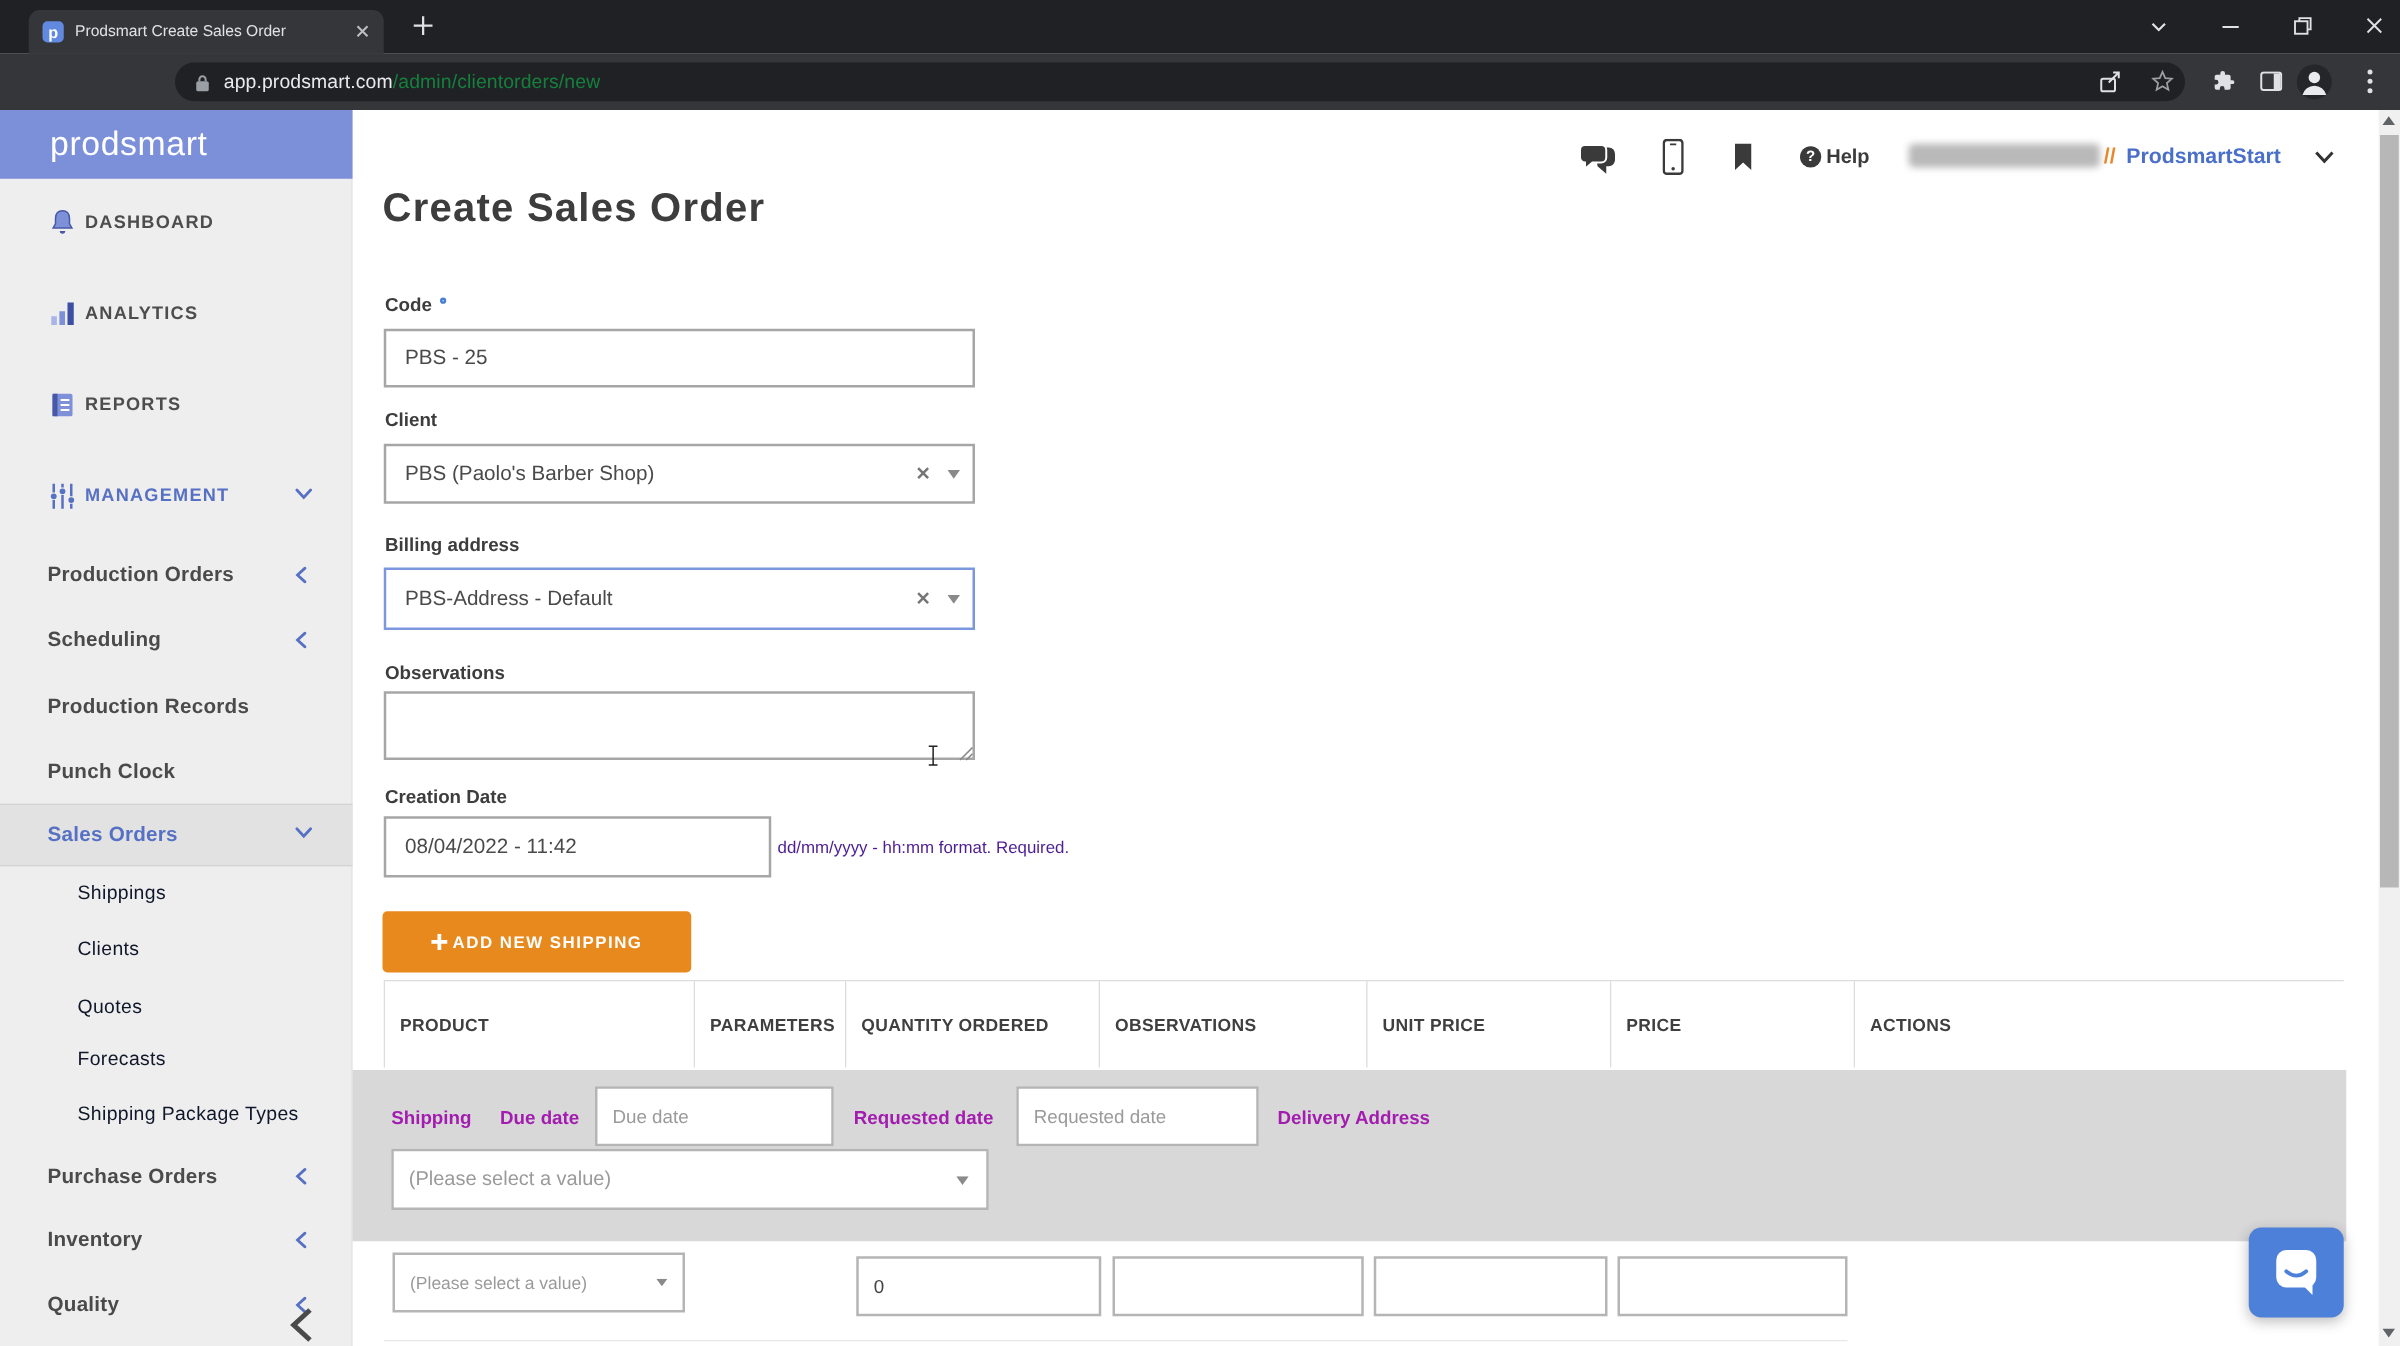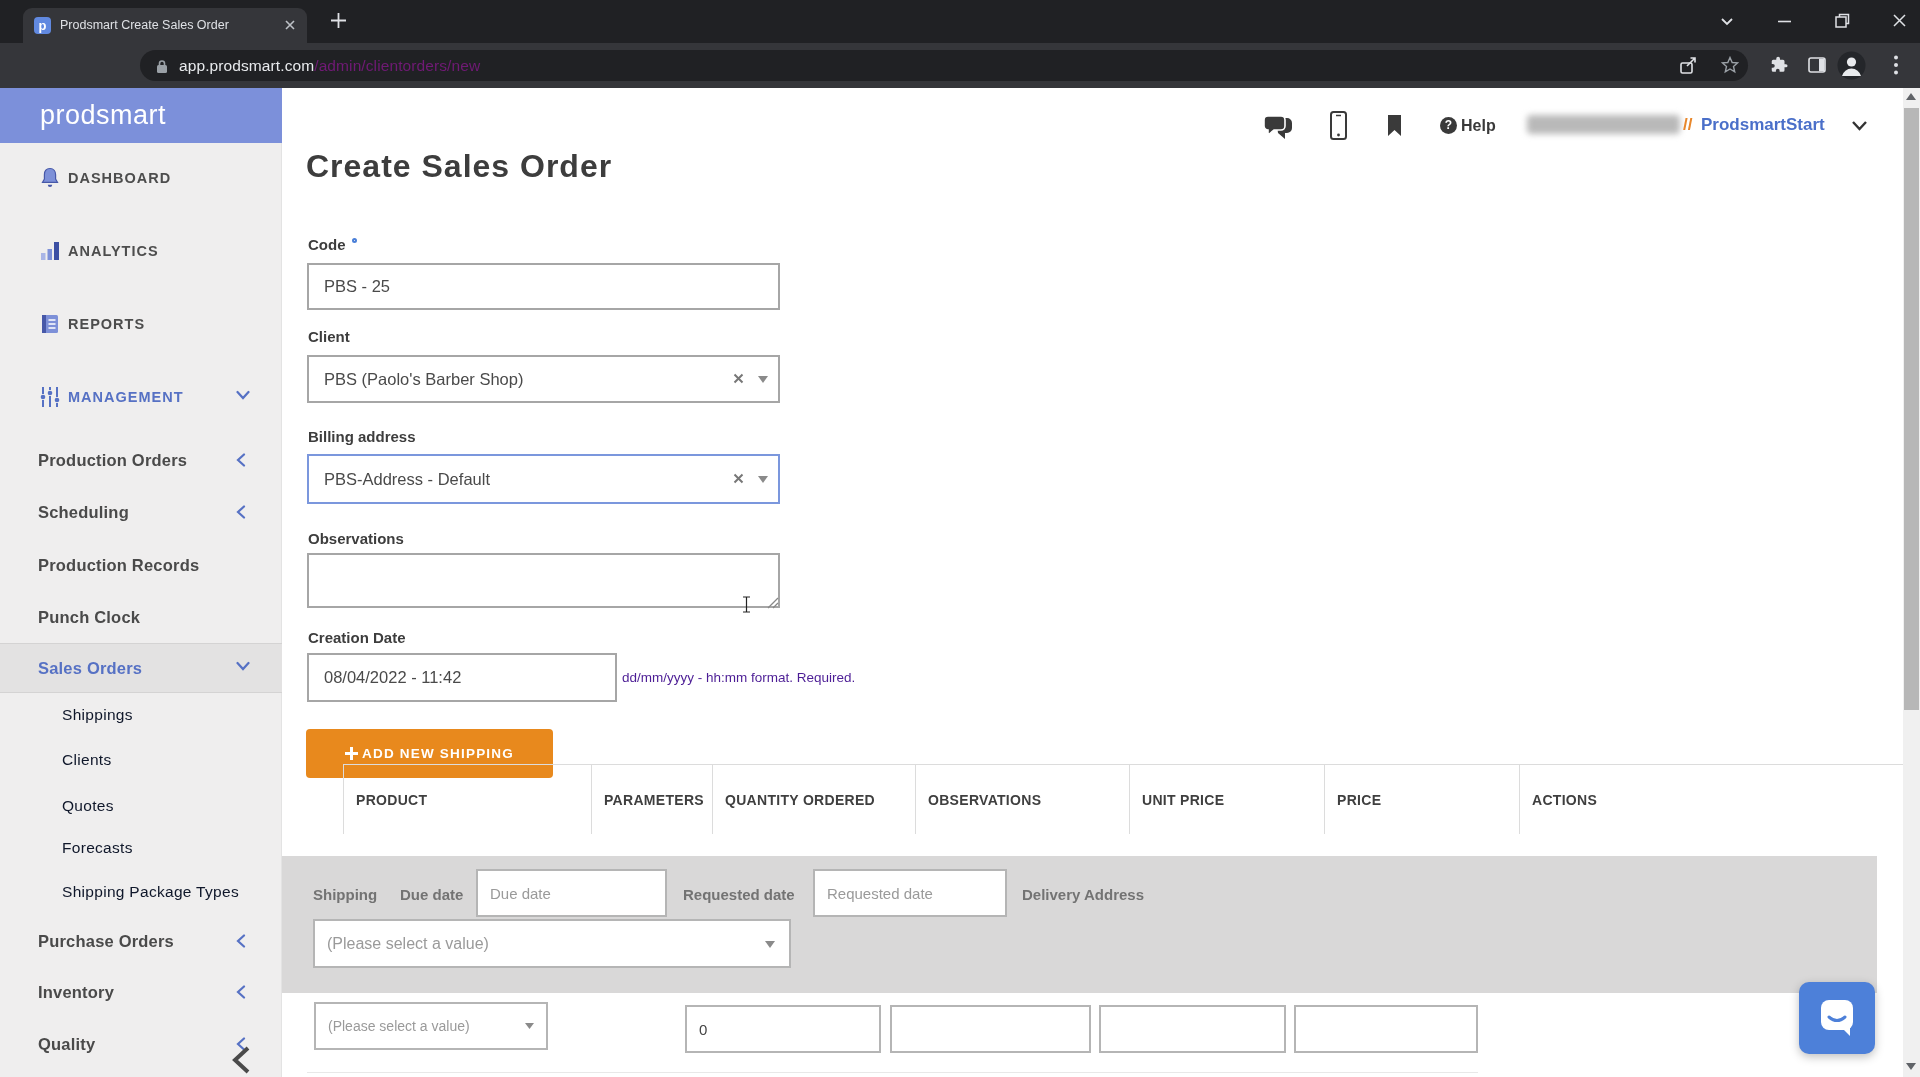--- a/index.html
+++ b/index.html
@@ -12,21 +12,21 @@
 #tabbar { top:0; left:0; width:1920px; height:43px; background:#202124; }
 #tab { left:23px; top:8px; width:284px; height:35px; background:#35363a; border-radius:9px 9px 0 0; }
 #favicon { left:11px; top:9px; width:17px; height:17px; background:#6189e0; border-radius:4px; color:#fff; font-size:13px; font-weight:bold; text-align:center; line-height:17px; }
 #tabtitle { left:37px; top:10px; font-size:12.5px; color:#dfe1e5; white-space:nowrap; }
 #tabclose { left:260px; top:10px; }
 #newtab { left:330px; top:12px; }
 .winbtn { top:13px; }
 #toolbar { top:43px; left:0; width:1920px; height:45px; background:#35363a; }
 #omnibox { left:140px; top:50px; width:1608px; height:31px; background:#202124; border-radius:16px; }
 #urltext { left:179px; top:57px; font-size:15.5px; color:#e8eaed; letter-spacing:0.1px; }
-#urltext span { color:#701a75; }
+#urltext span { color:#15803d; }
 #avatar-circle { left:1837px; top:51px; }
 
 
 #app { top:88px; left:0; width:1700px; height:989px; background:#fff; }
 
 
 #sidebar { left:0; top:0; width:282px; height:989px; background:#efeeee; border-right:1px solid #e3e3e3; }
 #logo { left:0; top:0; width:282px; height:55px; background:#7c90da; color:#fff; font-size:27px; letter-spacing:0.5px; line-height:54px; padding-left:40px; }
 .nav1 { left:0; width:282px; height:24px; font-size:14.5px; font-weight:bold; letter-spacing:1px; color:#4d4d4d; line-height:24px; }
 .nav1 .txt { position:absolute; left:68px; top:0; }
@@ -56,26 +56,26 @@
 #code-dot { left:352px; top:150px; width:5px; height:5px; border:2px solid #4a7fd8; border-radius:50%; }
 #fld-code { left:307px; top:175px; width:473px; height:47px; }
 #fld-client { left:307px; top:267px; width:473px; height:48px; }
 #fld-billing { left:307px; top:366px; width:473px; height:50px; border-color:#7b97dd; }
 #fld-obs { left:307px; top:465px; width:473px; height:55px; }
 #fld-creation { left:307px; top:565px; width:310px; height:49px; }
 #creation-hint { left:622px; top:582px; font-size:13.5px; color:#4c1d95; }
 #btn-add { left:306px; top:641px; width:247px; height:49px; background:#e8891d; border-radius:4px; color:#fff; font-size:13.5px; font-weight:bold; letter-spacing:1.2px; display:flex; align-items:center; justify-content:center; gap:4px; }
 
 
-#thead { left:307px; top:676px; width:1568px; height:70px; border-top:1px solid #dcdcdc; display:flex;margin-left:36px; }
+#thead { left:307px; top:696px; width:1568px; height:70px; border-top:1px solid #dcdcdc; display:flex; }
 #thead .th { border-left:1px solid #dcdcdc; line-height:70px; padding-left:12px; font-size:14px; font-weight:bold; color:#3f3f3f; letter-spacing:0.3px; white-space:nowrap; overflow:hidden; }
 
 
 #grayband { left:282px; top:768px; width:1595px; height:137px; background:#d9d8d8; }
-.glbl { font-size:15px; font-weight:bold; color:#737373; top:798px; }
+.glbl { font-size:15px; font-weight:bold; color:#a21caf; top:798px; }
 .gfld { background:#fff; border:2px solid #b5b5b5; display:flex; align-items:center; padding-left:12px; font-size:15px; color:#9a9a9a; }
 #g-due { left:476px; top:781px; width:191px; height:48px; }
 #g-req { left:813px; top:781px; width:194px; height:48px; }
 #g-sel { left:313px; top:831px; width:478px; height:49px; font-size:16px; }
 
 
 #p-sel { left:314px; top:914px; width:234px; height:48px; font-size:14px; }
 #p-qty { left:685px; top:917px; width:196px; height:48px; color:#444; font-size:15px; }
 #p-obs { left:890px; top:917px; width:201px; height:48px; }
 #p-unit { left:1099px; top:917px; width:187px; height:48px; }

